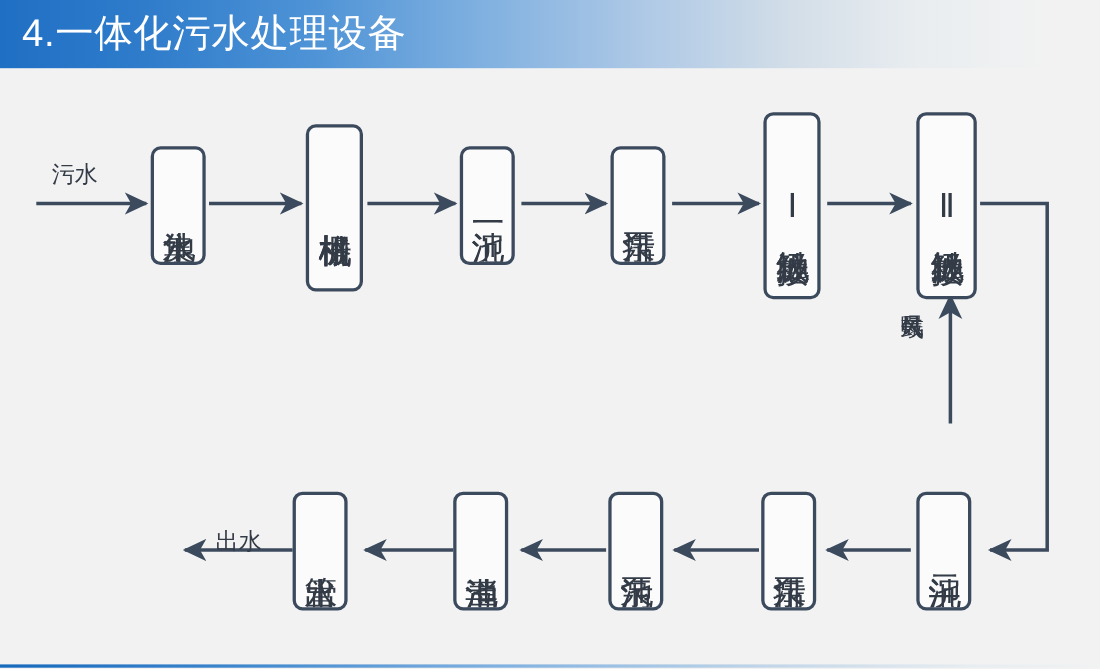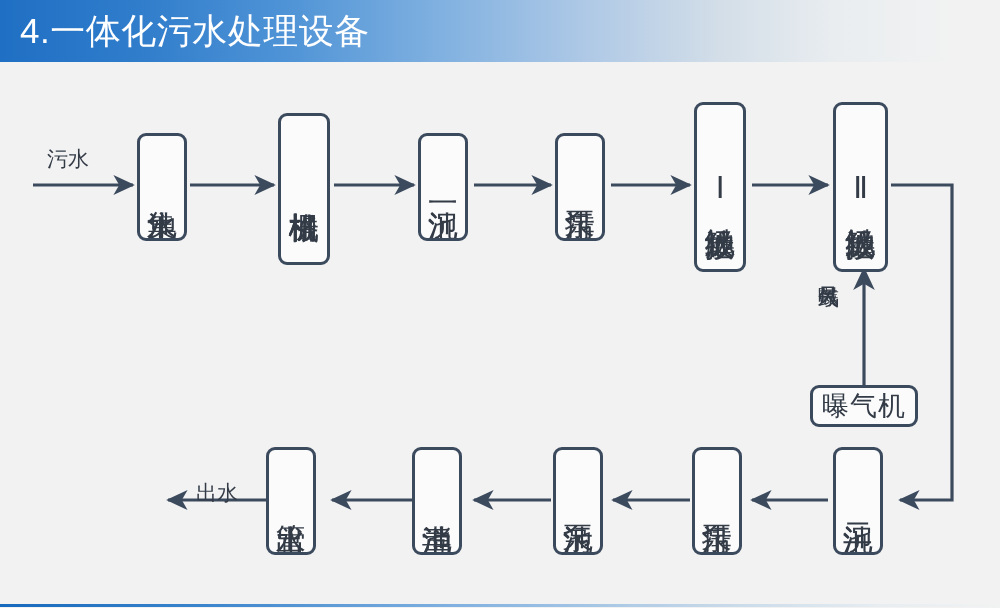--- a/index.html
+++ b/index.html
@@ -177,23 +177,20 @@
   </div>
 
   <div class="proc-box" style="left:694px; top:40px; width:52px; height:170px;">
     <span class="box-label">Ⅰ级接触池</span>
   </div>
 
   <div class="proc-box" style="left:833px; top:40px; width:55px; height:170px;">
     <span class="box-label">Ⅱ级接触池</span>
   </div>
 
-  <div class="proc-box horizontal" style="left:810px; top:323px; width:108px; height:42px;">
-    <span class="box-label">曝气机</span>
-  </div>
 
   <div class="proc-box" style="left:266px; top:385px; width:50px; height:108px;">
     <span class="box-label">出水管</span>
   </div>
 
   <div class="proc-box" style="left:412px; top:385px; width:50px; height:108px;">
     <span class="box-label">消毒池</span>
   </div>
 
   <div class="proc-box" style="left:553px; top:385px; width:50px; height:108px;">

